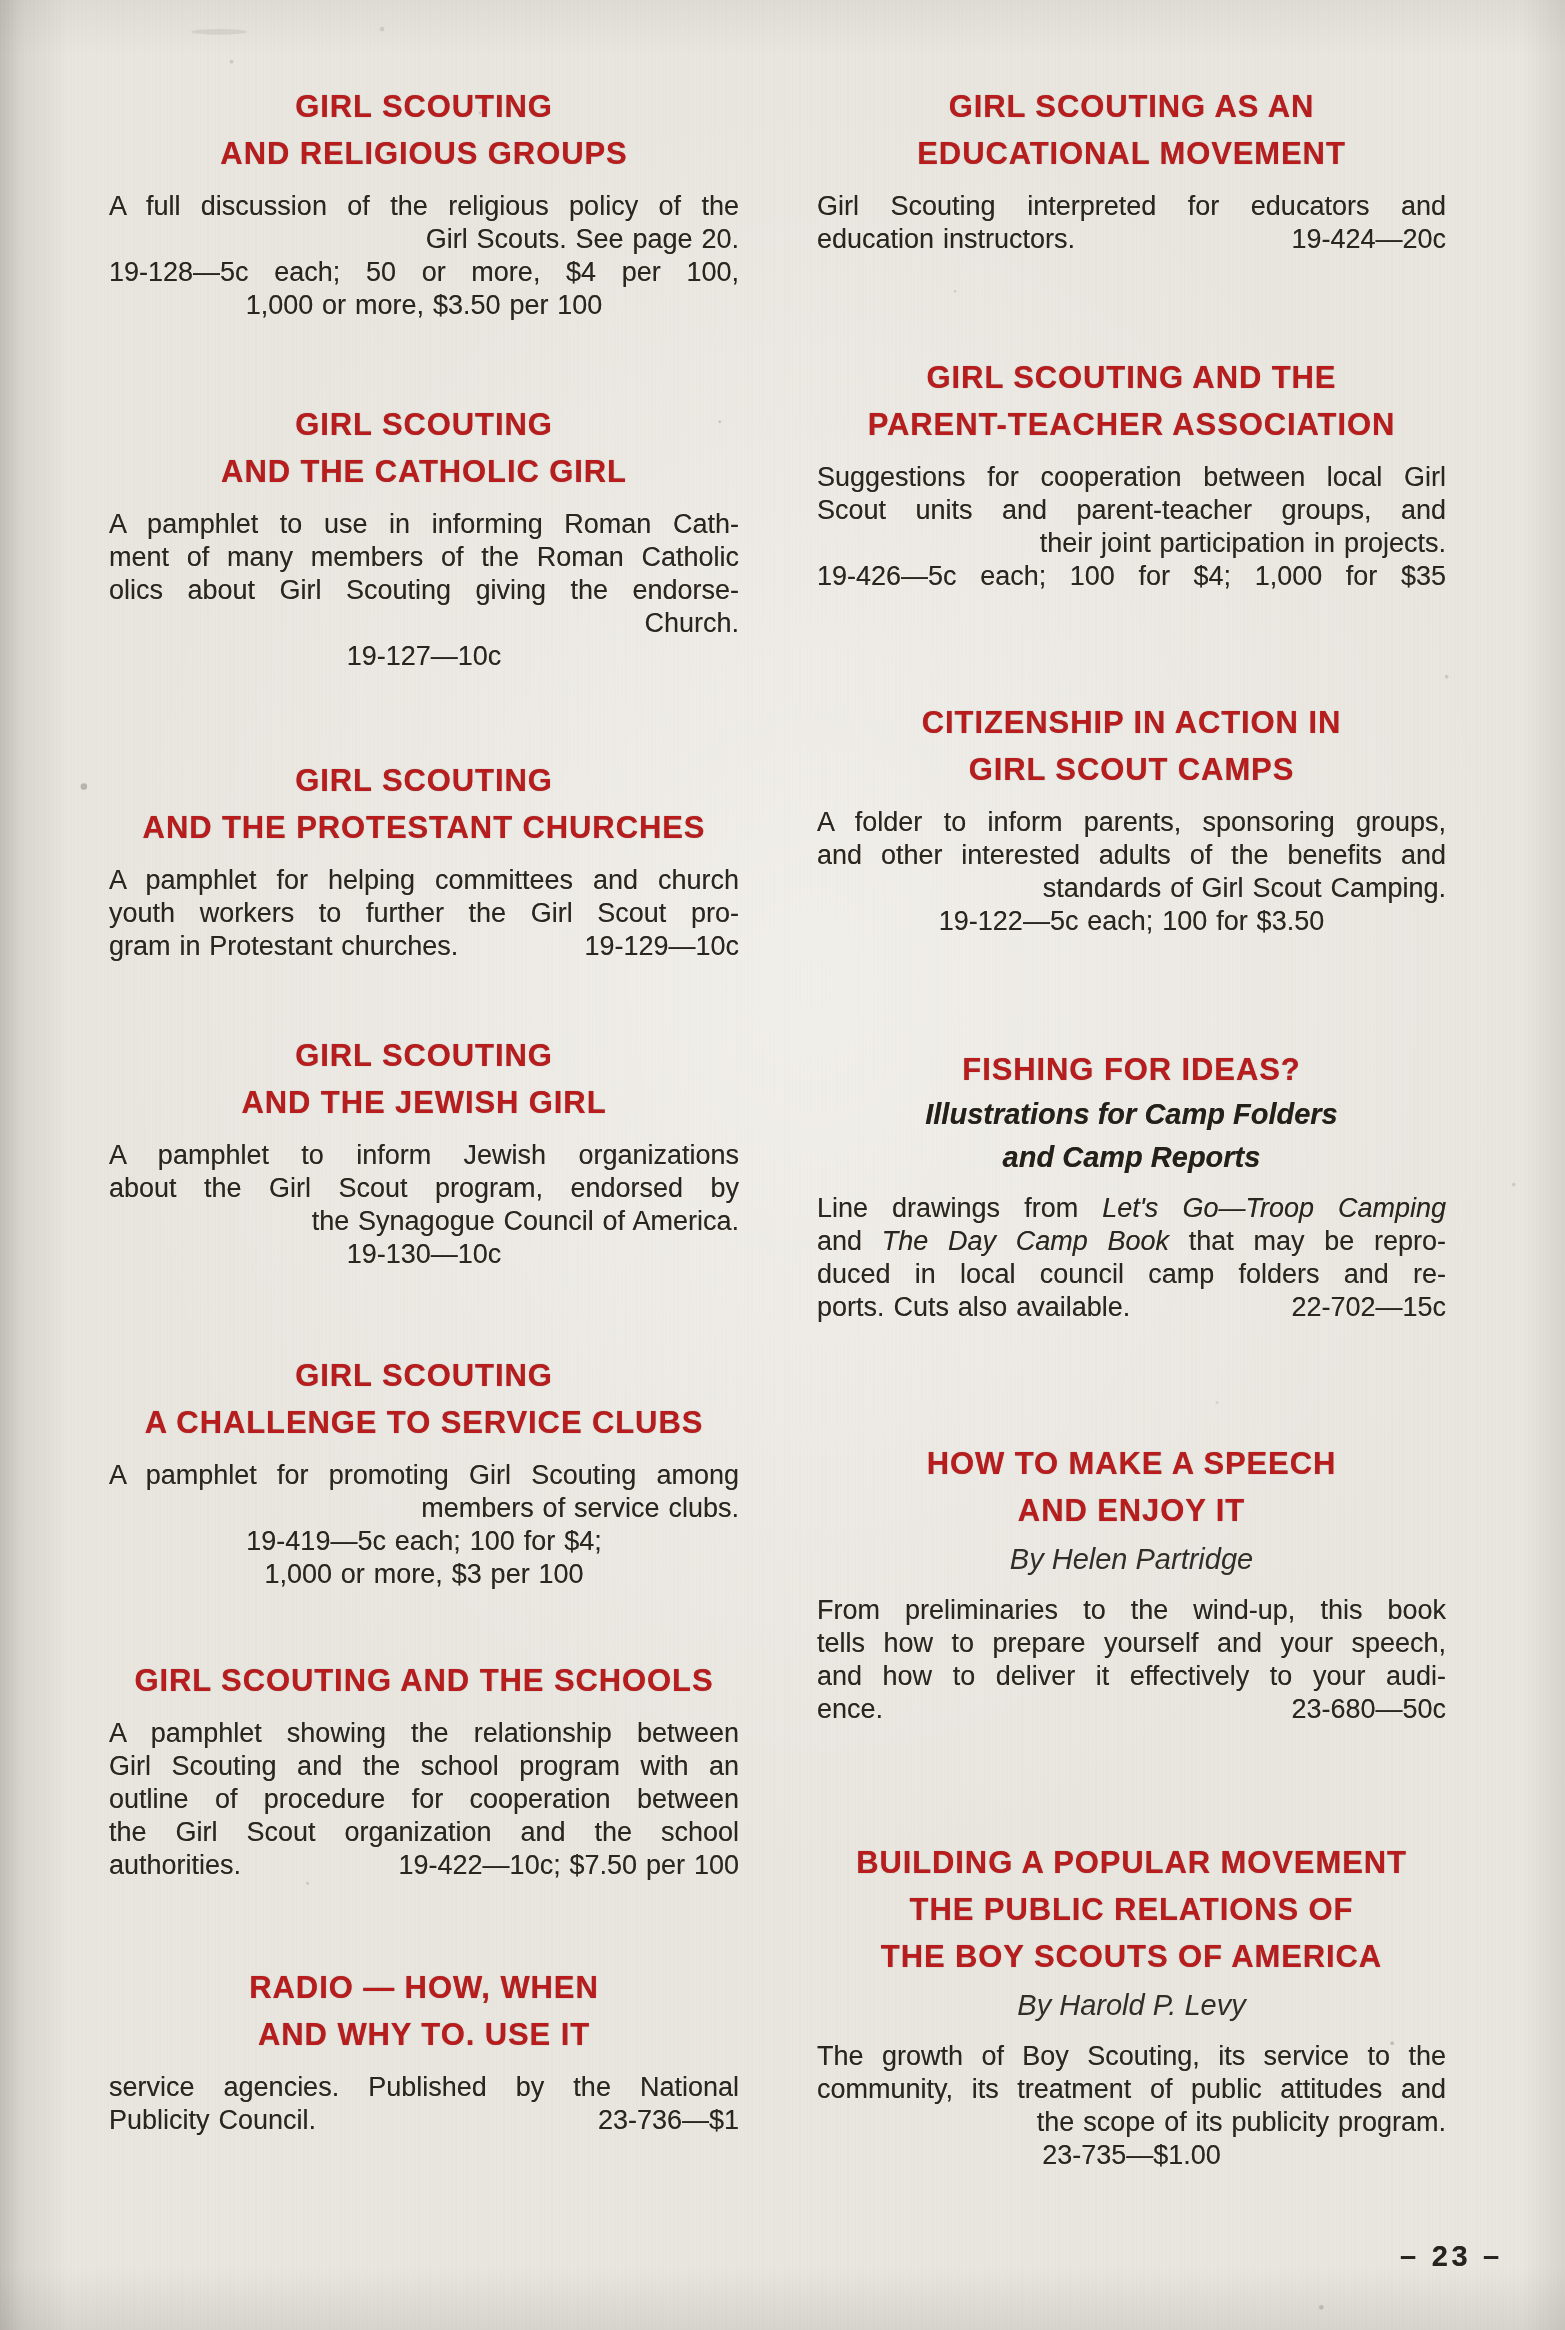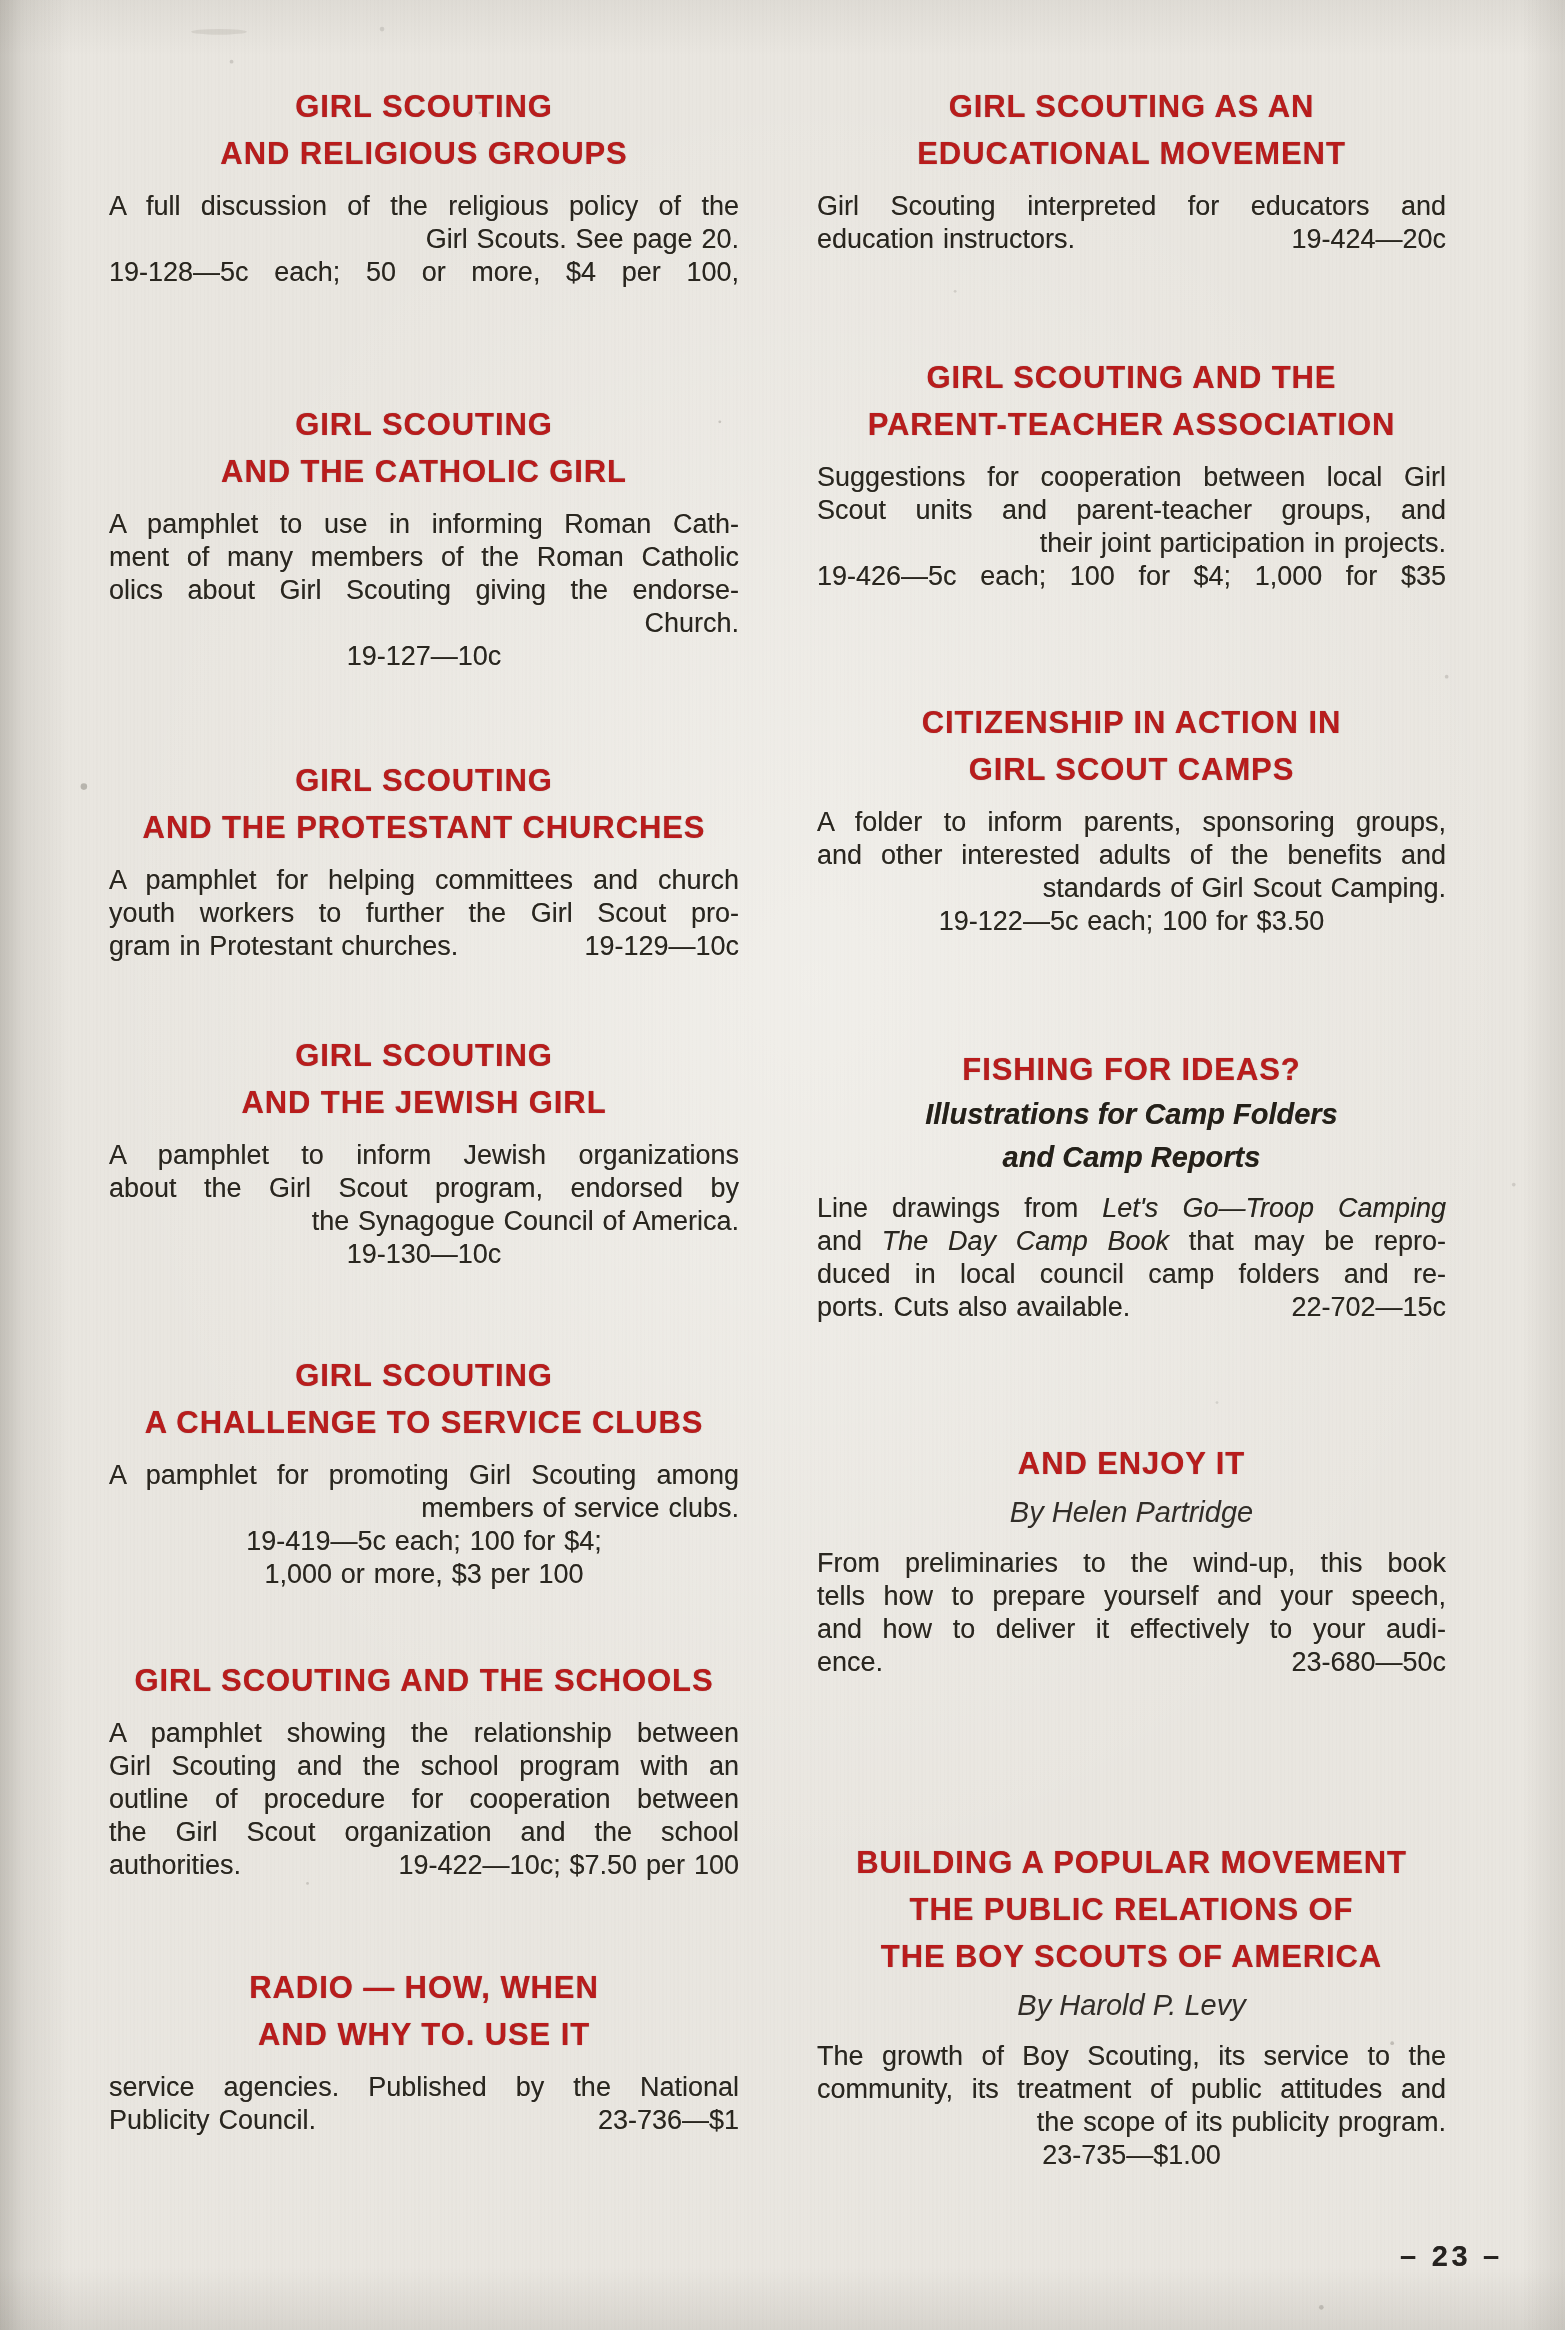--- a/index.html
+++ b/index.html
@@ -68,20 +68,21 @@
   <div class="col col-left" id="col-left">
       <section class="section sec-l0">
         <div class="heading">
           <div class="h-line">GIRL SCOUTING</div>
           <div class="h-line">AND RELIGIOUS GROUPS</div>
         </div>
         <div class="body">
           <div class="ln j">A full discussion of the religious policy of the</div>
           <div class="ln l">Girl Scouts. See page 20.</div>
           <div class="ln j">19-128—5c each; 50 or more, $4 per 100,</div>
+          <div class="ln c">1,000 or more, $3.50 per 100</div>
         </div>
       </section>
       <section class="section sec-l1">
         <div class="heading">
           <div class="h-line">GIRL SCOUTING</div>
           <div class="h-line">AND THE CATHOLIC GIRL</div>
         </div>
         <div class="body">
           <div class="ln j">A pamphlet to use in informing Roman Cath-</div>
           <div class="ln j">ment of many members of the Roman Catholic</div>
@@ -208,20 +209,21 @@
           <div class="ln j"><span>and </span><span class="it">The Day Camp Book</span><span> that may be repro-</span></div>
           <div class="ln j">duced in local council camp folders and re-</div>
           <div class="ln split">
             <span>ports. Cuts also available.</span>
             <span class="price">22-702—15c</span>
           </div>
         </div>
       </section>
       <section class="section sec-r4">
         <div class="heading">
+          <div class="h-line">HOW TO MAKE A SPEECH</div>
           <div class="h-line">AND ENJOY IT</div>
         </div>
         <div class="byline">By Helen Partridge</div>
         <div class="body">
           <div class="ln j">From preliminaries to the wind-up, this book</div>
           <div class="ln j">tells how to prepare yourself and your speech,</div>
           <div class="ln j">and how to deliver it effectively to your audi-</div>
           <div class="ln split">
             <span>ence.</span>
             <span class="price">23-680—50c</span>

